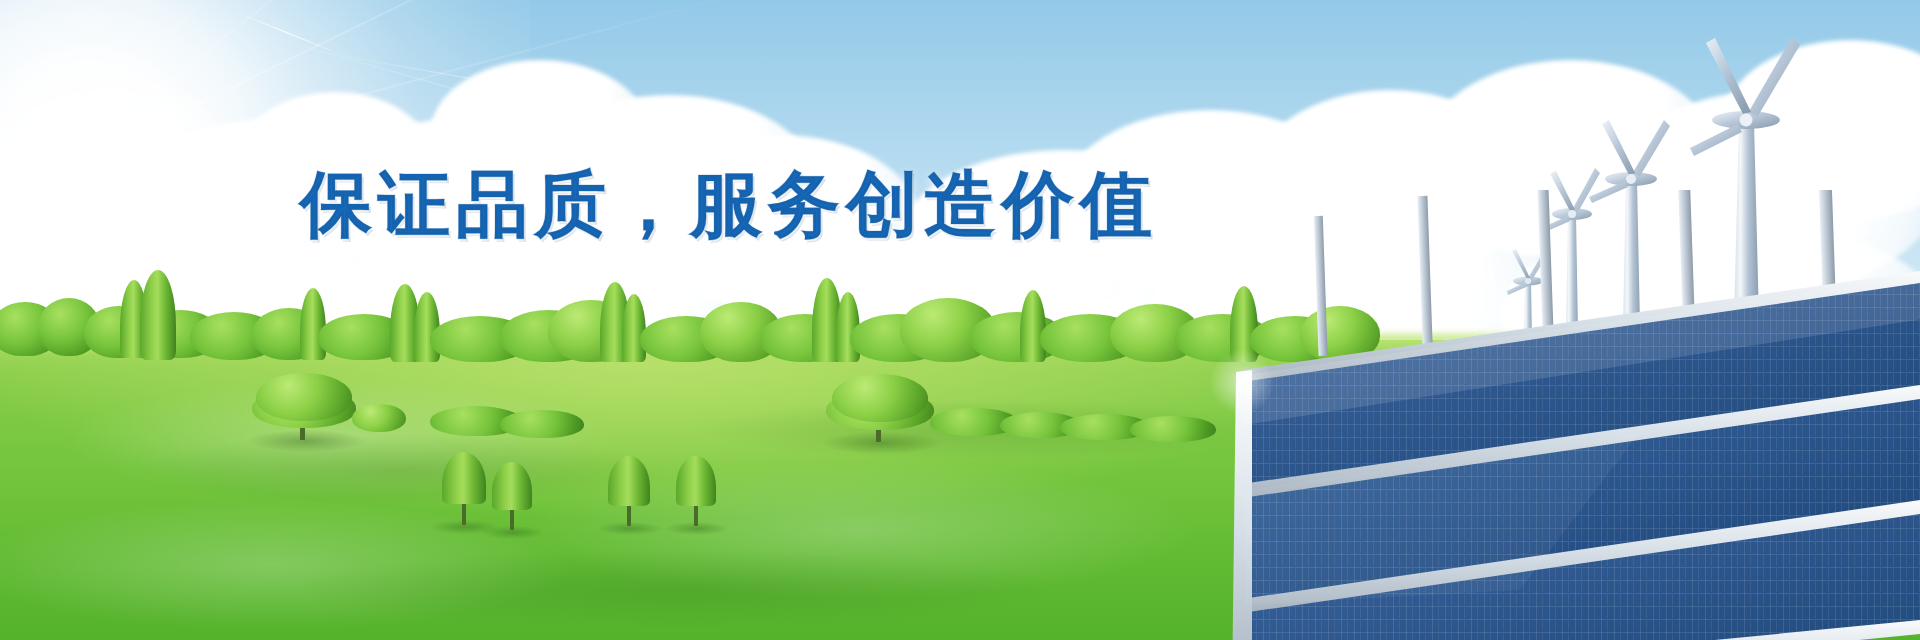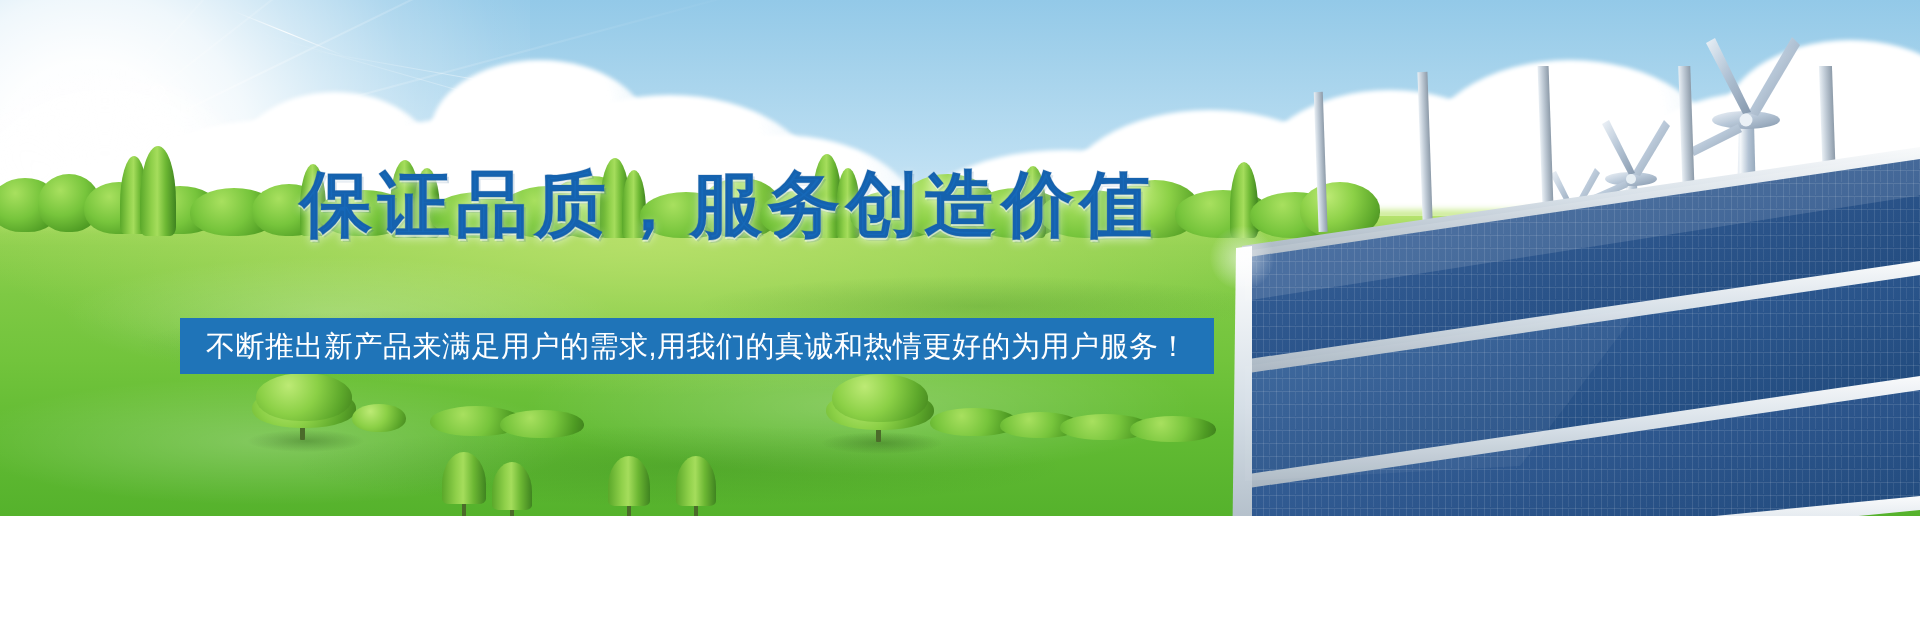--- a/index.html
+++ b/index.html
@@ -1,21 +1,21 @@
 <!DOCTYPE html>
 <html><head>
 <meta charset="utf-8">
 <title>Banner</title>
 <style>
   html,body{margin:0;padding:0;background:#fff;}
   body{font-family:"Liberation Sans","DejaVu Sans",sans-serif;}
 
   .banner{
     position:relative;
-    width:1920px;height:516px;
+    width:1920px;height:640px;
     overflow:hidden;
     background:#cfe6f4;
   }
 
   
   .sky{
     position:absolute;inset:0;
     background:
       linear-gradient(to bottom,
         #93c9e8 0%,
@@ -449,17 +449,14 @@
 
       <polygon points="125,185 860,77 860,120 125,235" fill="rgba(255,255,255,0.12)"></polygon>
       <polygon points="125,300 520,242 400,400 125,415" fill="rgba(255,255,255,0.05)"></polygon>
     </svg>
 
     <div class="lens-flare-solar" style="left:70px;top:150px;"></div>
   </div>
 
   <div class="headline">保证品质，服务创造价值</div>
 
-  <div class="subbar">
-    <span class="subbar-text">不断推出新产品来满足用户的需求,用我们的真诚和热情更好的为用户服务！</span>
-  </div>
 
 </div>
 
 </body></html>

